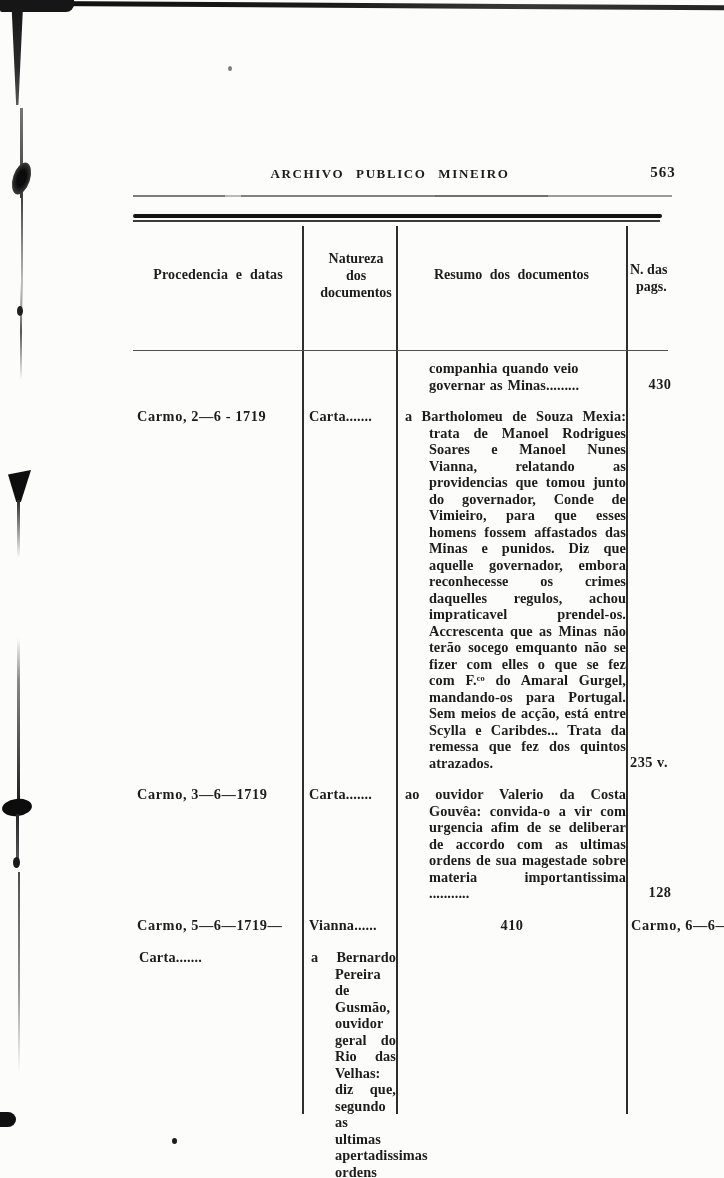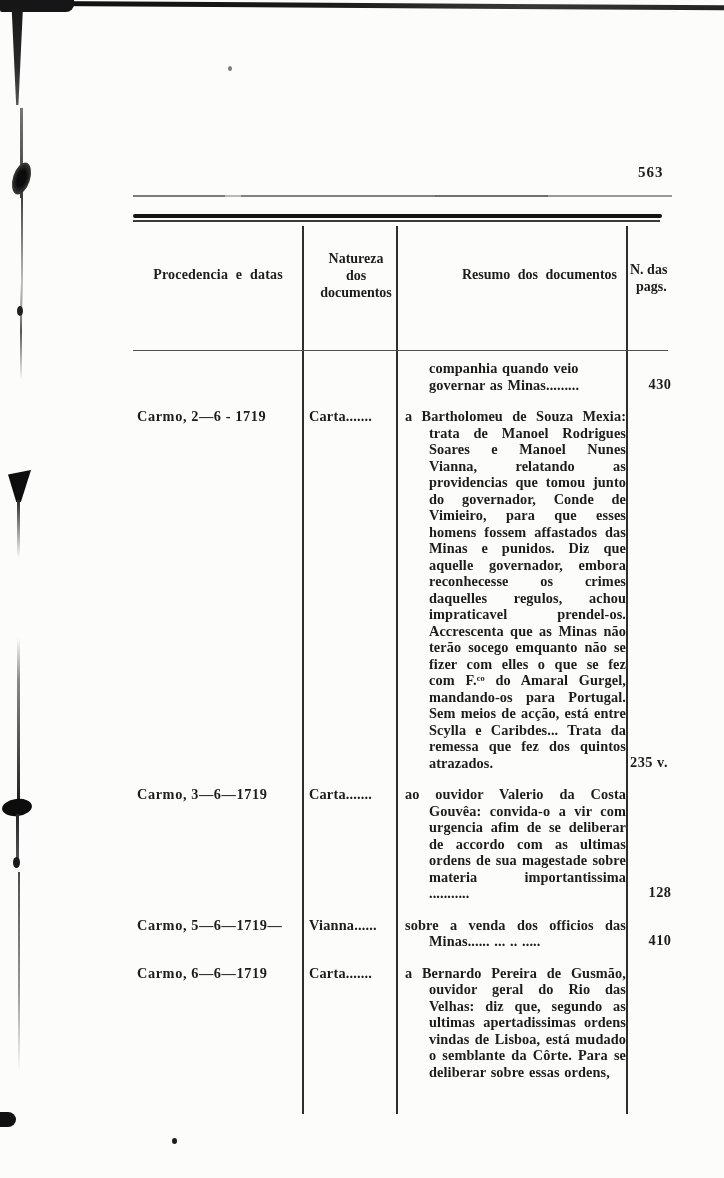--- a/index.html
+++ b/index.html
@@ -18,42 +18,42 @@
   }
 
   
   .head-title{
     position:absolute;left:240px;top:166px;width:300px;
     text-align:center;font-size:13px;font-weight:bold;
     letter-spacing:1.6px;word-spacing:7px;
   }
   .page-number{
     position:absolute;left:638px;top:164px;width:50px;
-    font-size:15px;font-weight:bold;letter-spacing:1px;
+    font-size:15px;font-weight:bold;letter-spacing:1px;text-align:center;
   }
 
   
   .rule{position:absolute;}
   .rule-under-head{
     left:133px;top:195px;width:539px;height:2px;
     background:linear-gradient(90deg,#7c7c7c 0 17%,#b9b9b9 17% 20%,#828282 20% 56%,#6f6f6f 56% 77%,#9a9a9a 77% 100%);
   }
   .rule-heavy{left:133px;top:214px;width:529px;height:4px;background:#141414;border-radius:2px;}
   .rule-heavy2{left:133px;top:220px;width:527px;height:2px;background:#3c3c3c;}
   .rule-head-bottom{left:133px;top:350px;width:535px;height:1px;background:#4f4f4f;}
   .vrule{position:absolute;top:226px;height:888px;background:#2e2e2e;}
   .vrule.v1{left:302px;width:2px;}
   .vrule.v2{left:396px;width:2px;}
   .vrule.v3{left:626px;width:2px;}
 
   
   .th{position:absolute;font-weight:bold;font-size:14px;line-height:17px;}
   .th1{left:133px;top:266px;width:170px;text-align:center;word-spacing:4px;letter-spacing:.2px;}
   .th2{left:303px;top:250px;width:106px;text-align:center;white-space:pre-line;}
-  .th3{left:397px;top:266px;width:229px;text-align:center;word-spacing:4px;padding-left:28px;}
+  .th3{left:397px;top:266px;width:229px;text-align:center;word-spacing:4px;}
   .th4{left:630px;top:262px;width:62px;line-height:16.5px;}
   .th4 .l2{padding-left:6px;}
 
   
   .tbody{
     position:absolute;left:133px;top:360px;width:560px;
     display:grid;
     grid-template-columns:170px 94px 230px 66px;
     row-gap:15px;
     font-size:14.3px;font-weight:bold;line-height:16.5px;
@@ -112,20 +112,21 @@
   <div class="art a-streak4"></div>
   <div class="art a-streak5"></div>
   <div class="art a-blob2"></div>
   <div class="art a-streak6"></div>
   <div class="art a-dot860"></div>
   <div class="art a-streak7"></div>
   <div class="art a-blob-bottom"></div>
   <div class="art a-dot-head"></div>
   <div class="art a-dot-foot"></div>
 
+  <div class="head-title">ARCHIVO PUBLICO MINEIRO</div>
   <div class="page-number">563</div>
   <div class="rule rule-under-head"></div>
 
   <div class="rule rule-heavy"></div>
   <div class="rule rule-heavy2"></div>
   <div class="vrule v1"></div>
   <div class="vrule v2"></div>
   <div class="vrule v3"></div>
   <div class="rule rule-head-bottom"></div>
 
@@ -158,23 +159,20 @@
 
     <div class="cell c1">Carmo, 3—6—1719</div>
     <div class="cell c2">Carta.......</div>
     <div class="cell c3">
         <p class="hang">ao ouvidor Valerio da Costa Gouvêa: convida-o a vir com urgencia afim de se deliberar de accordo com as ultimas ordens de sua magestade sobre materia importantissima ...........</p>
       </div>
     <div class="cell c4">128</div>
 
     <div class="cell c1">Carmo, 5—6—1719—</div>
     <div class="cell c2">Vianna......</div>
-    <div class="cell c3">
-        <p class="hang">sobre a venda dos officios das Minas...... ... .. .....</p>
-      </div>
     <div class="cell c4">410</div>
 
     <div class="cell c1">Carmo, 6—6—1719</div>
     <div class="cell c2">Carta.......</div>
     <div class="cell c3">
         <p class="hang">a Bernardo Pereira de Gusmão, ouvidor geral do Rio das Velhas: diz que, segundo as ultimas apertadissimas ordens vindas de Lisboa, está mudado o semblante da Côrte. Para se deliberar sobre essas ordens,</p>
       </div>
     <div class="cell c4"></div>
 
   </div>

